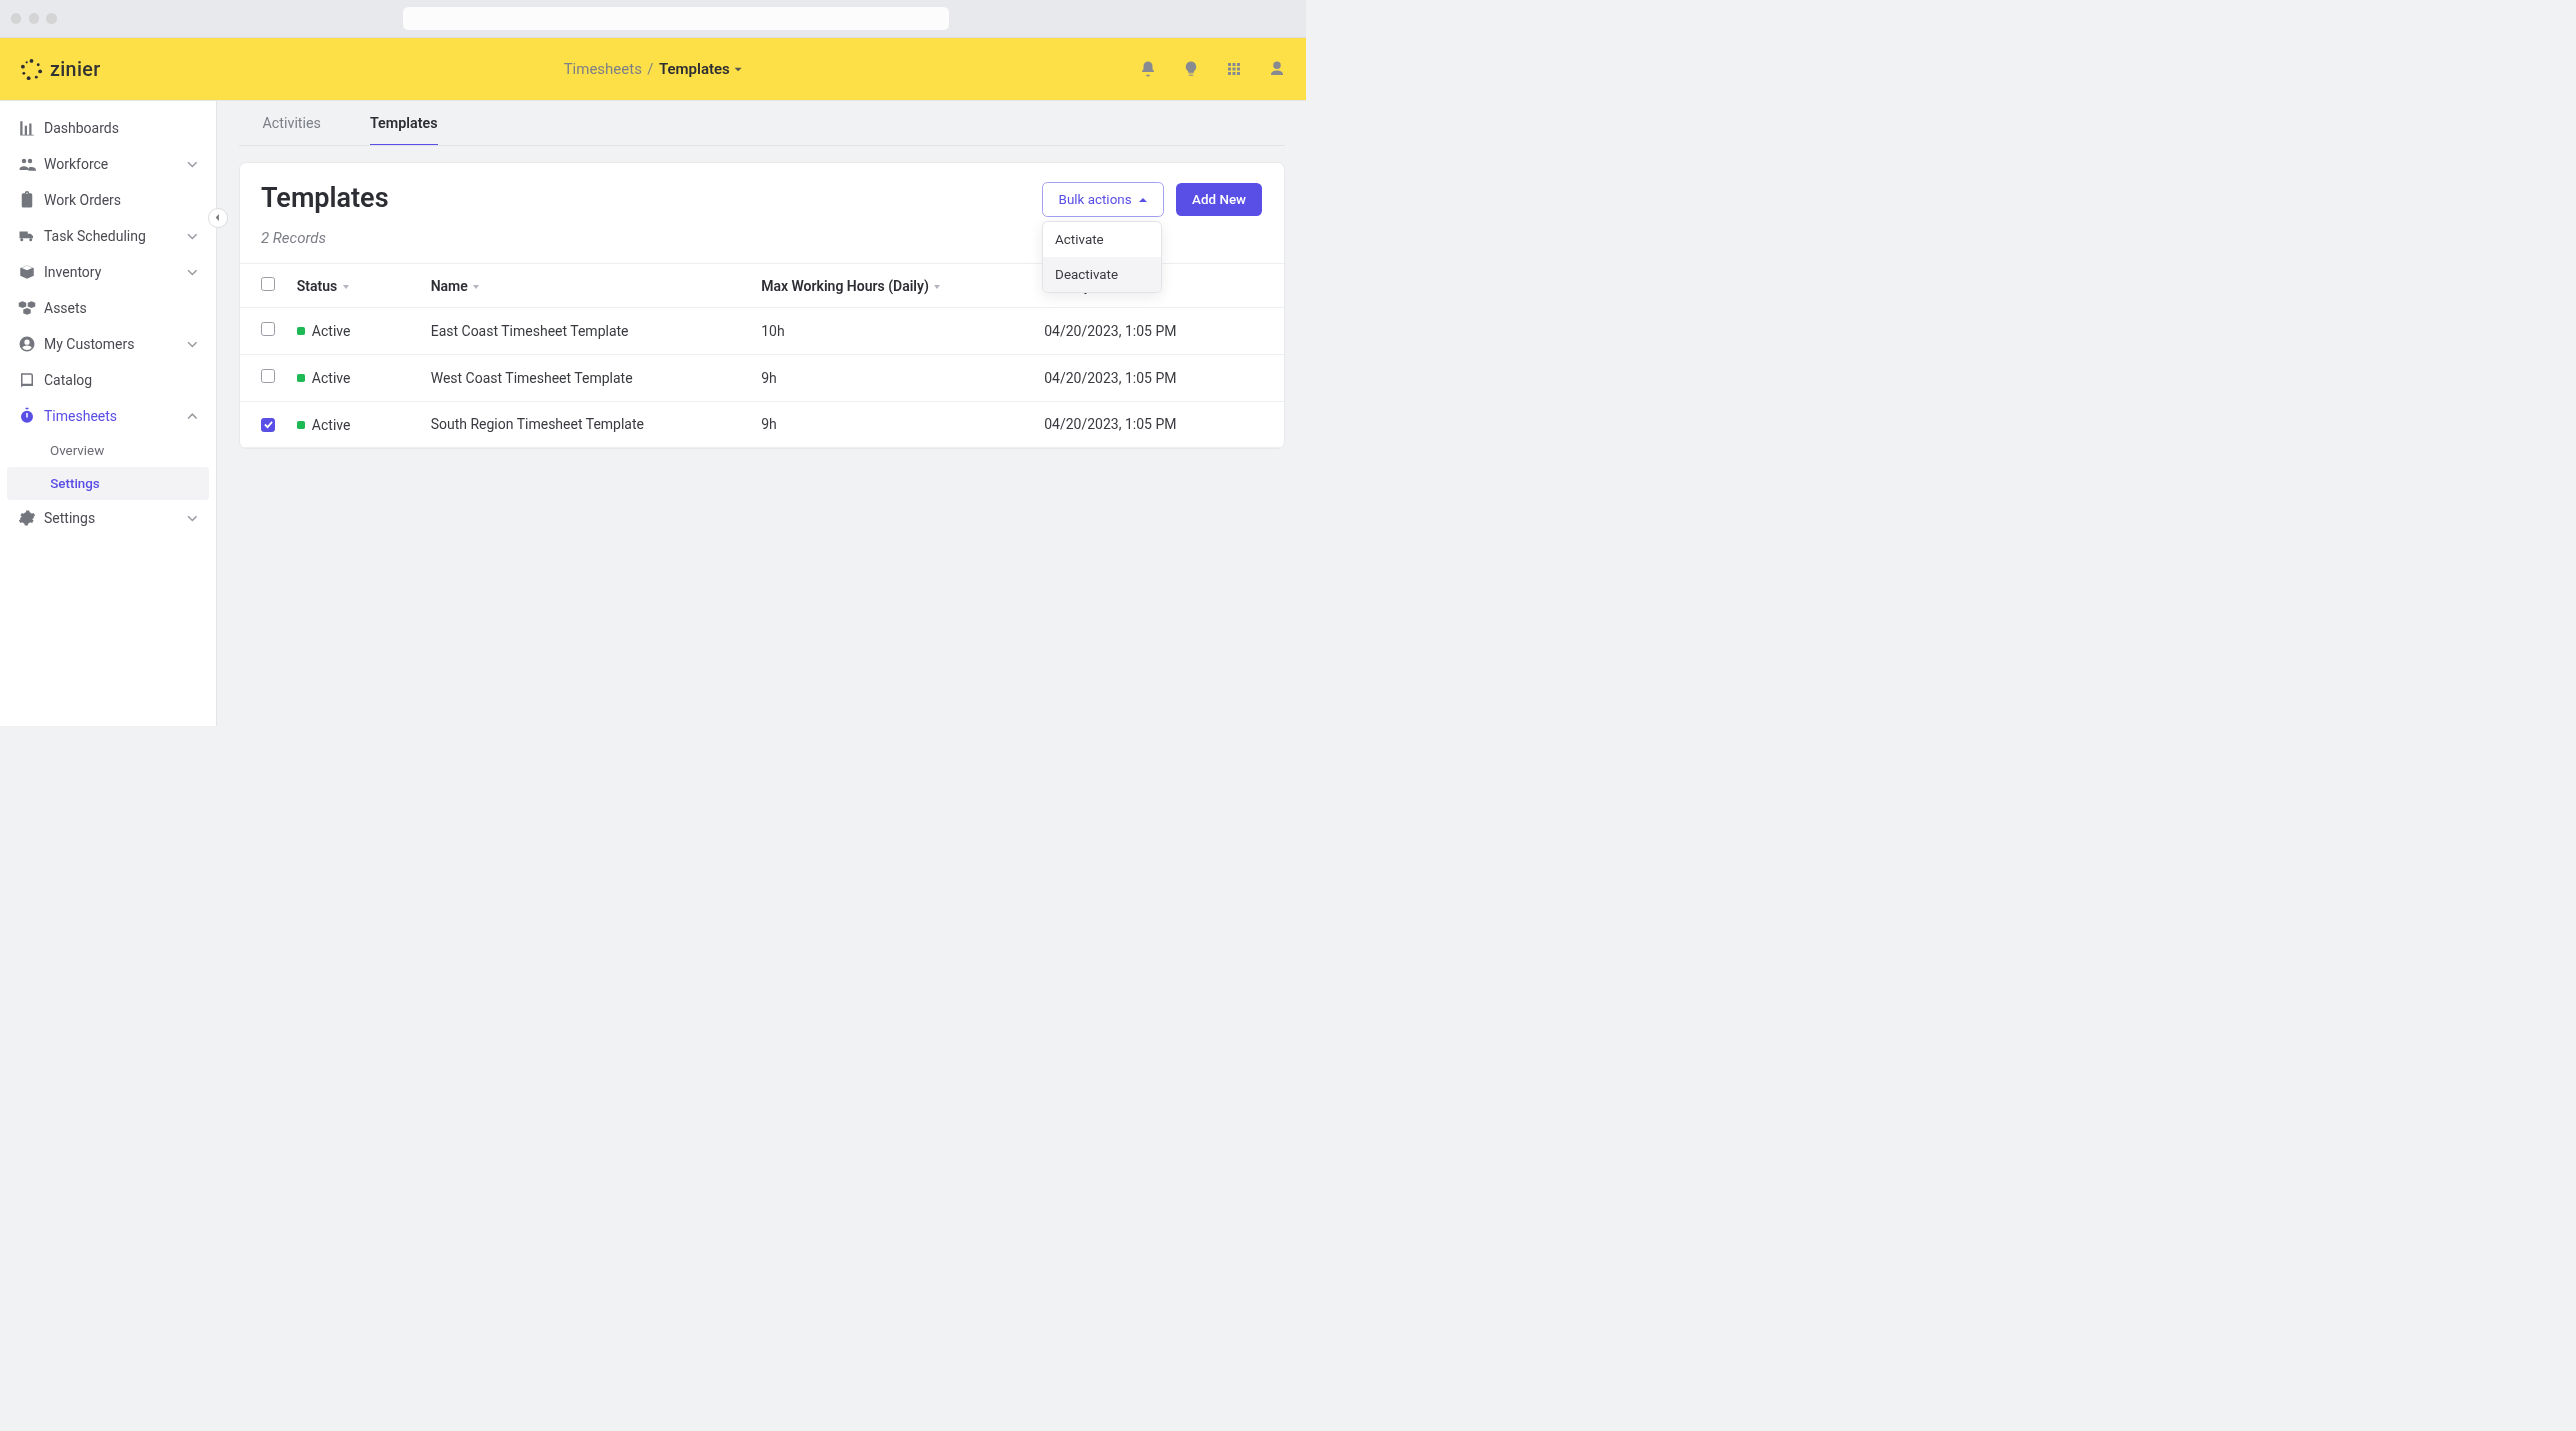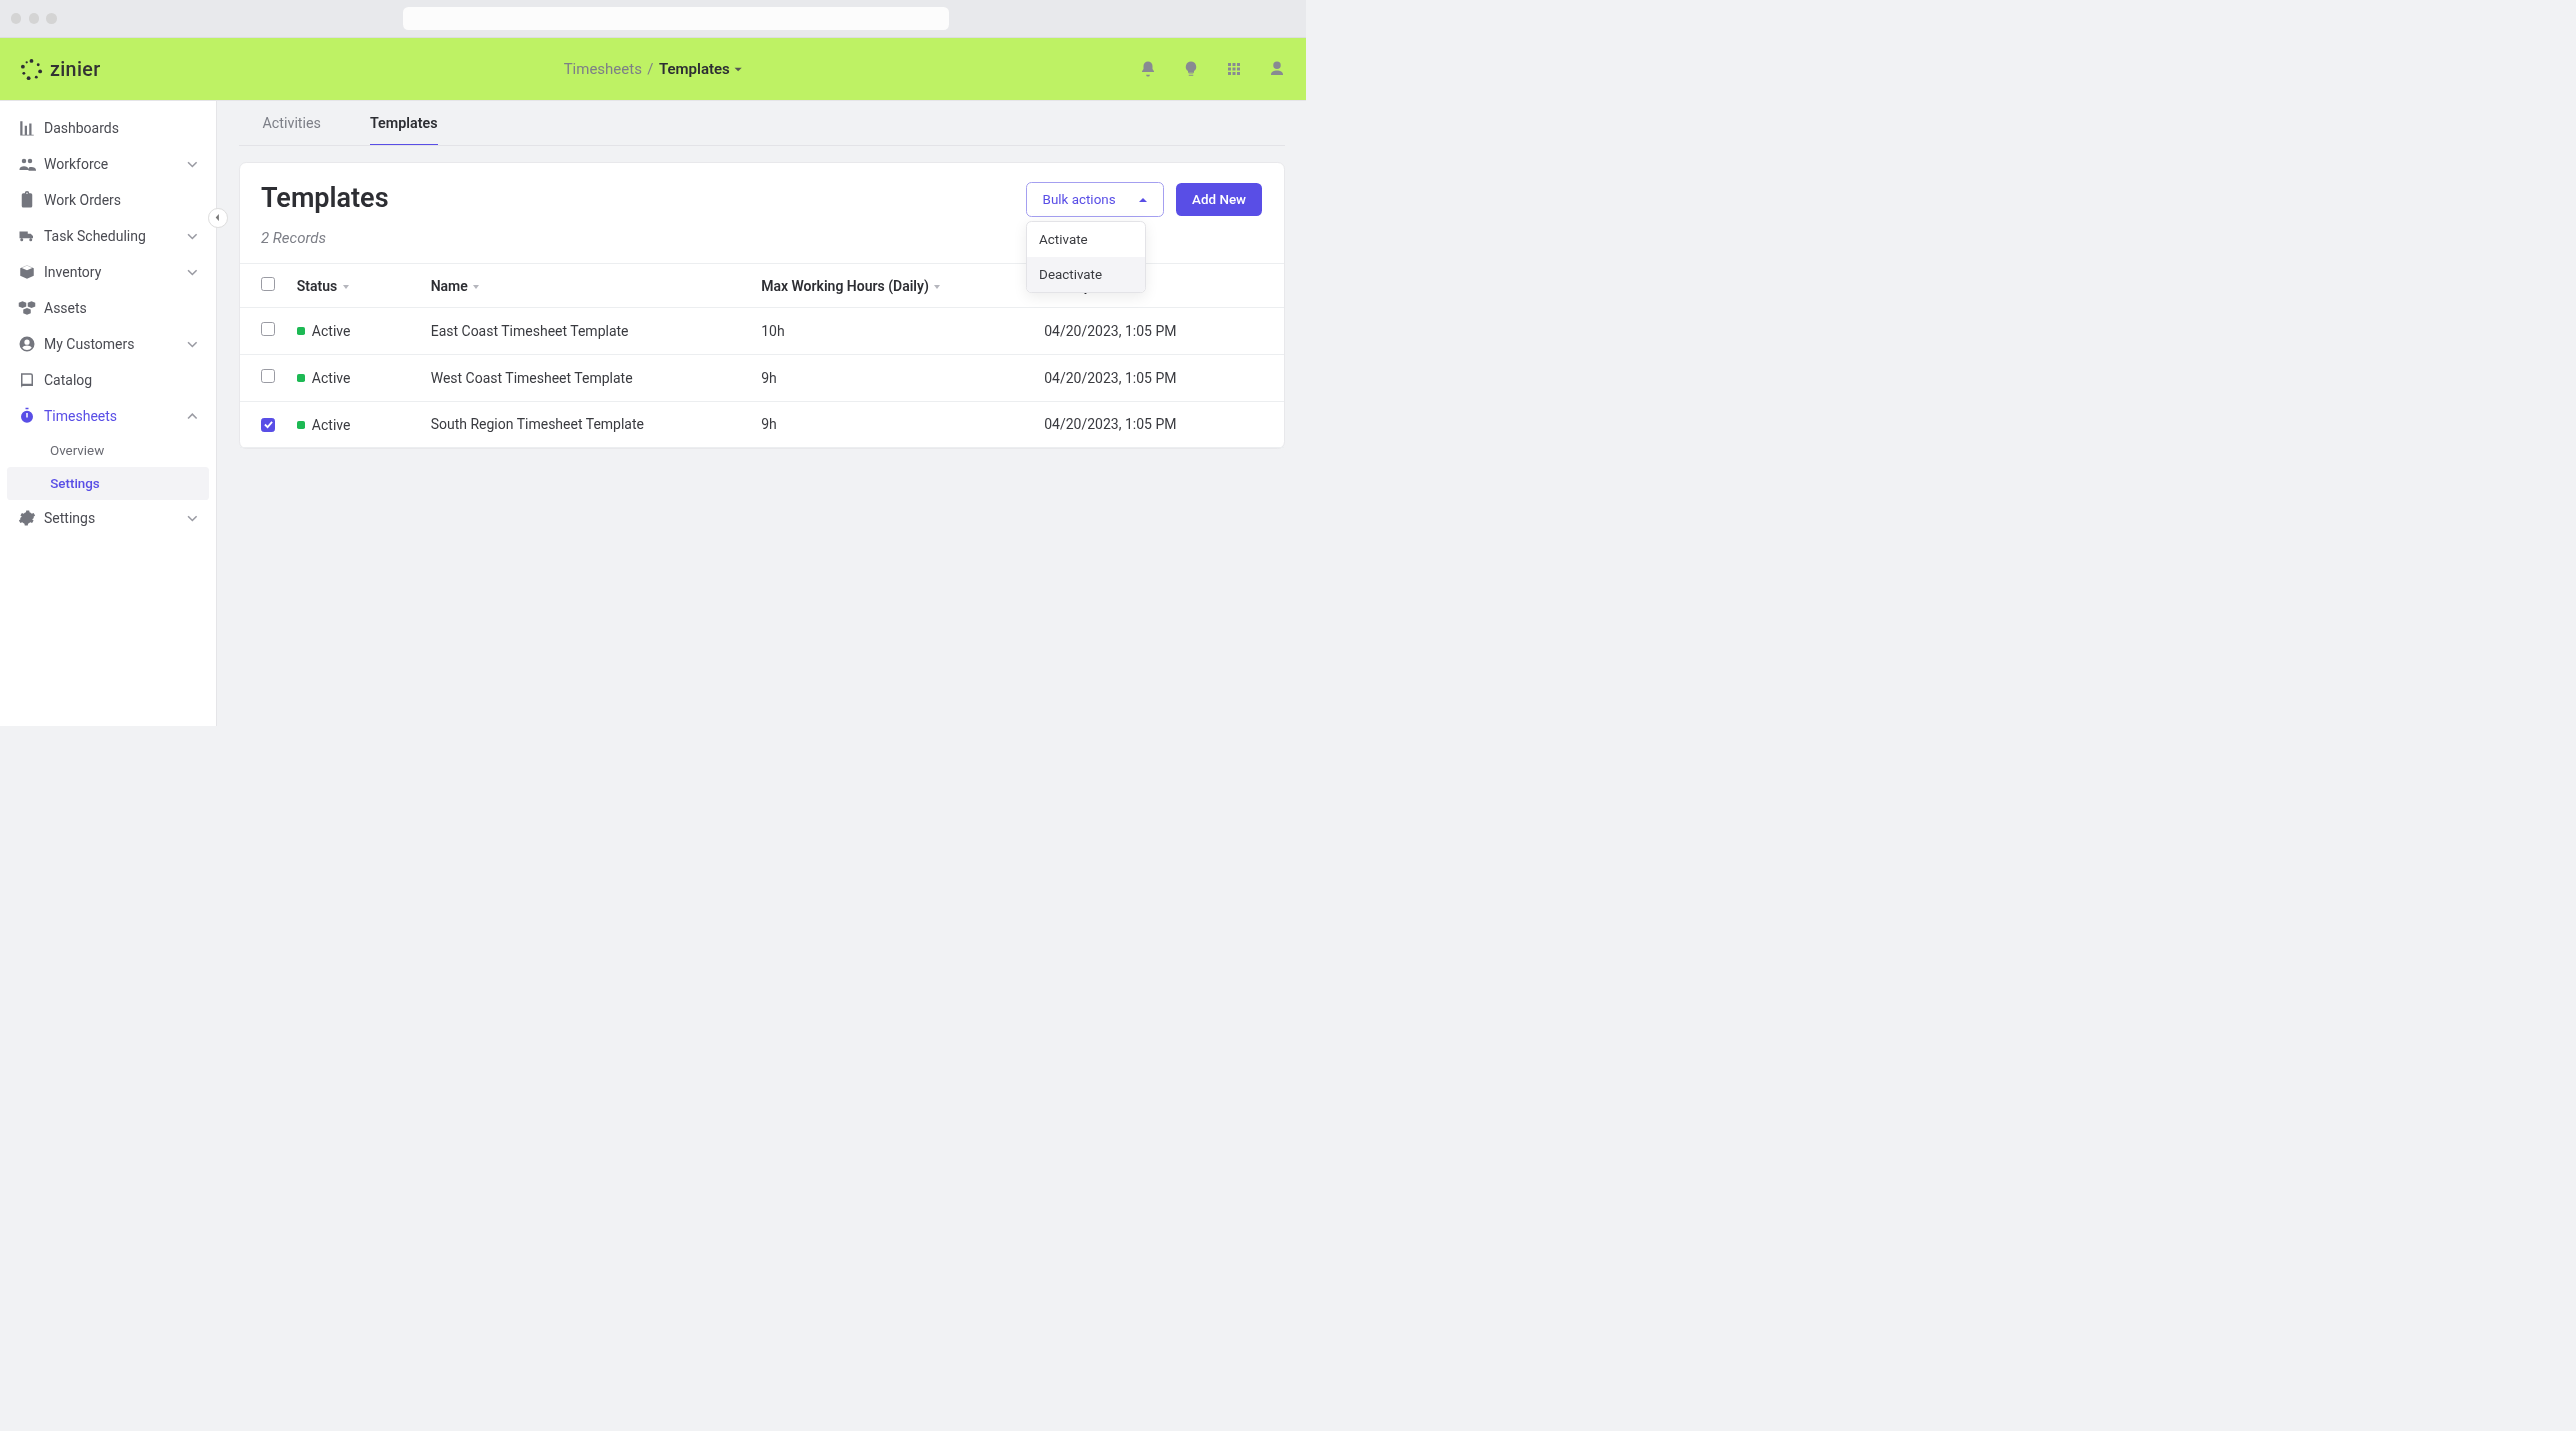--- a/index.html
+++ b/index.html
@@ -31,21 +31,21 @@
     height: 23px;
     background: #fcfcfc;
     border-radius: 5.4px;
   }
   .browser-chrome .spacer-left { width: 340px; }
   .browser-chrome .spacer-right { width: 340px; }
 
   
   .app-header {
     height: 63px;
-    background: #bef264;
+    background: #fde047;
     display: flex;
     align-items: center;
     padding: 0 19.7px;
     border-bottom: 0.9px solid #e5e5e8;
     position: relative;
   }
   .logo { display: flex; align-items: center; gap: 7.2px; }
   .logo-mark { width: 23px; height: 23px; position: relative; }
   .logo-text { font-size: 19.7px; font-weight: 500; color: #333; letter-spacing: 0.4px; }
   .breadcrumb {
@@ -113,21 +113,21 @@
   .card-head {
     display: flex; align-items: flex-start; padding: 19.7px 21.5px 16px; gap: 18px;
   }
   .card-title-group { flex: 1; }
   .card-title { font-size: 27px; font-weight: 600; color: #2d2e33; }
   .card-sub { font-size: 15px; color: #7d7f87; margin-top: 15px; font-style: italic; }
   .card-actions { display: flex; gap: 12.5px; align-items: center; position: relative; }
 
   .btn {
     padding: 9px 16px; border-radius: 5.4px; font-size: 13.4px; cursor: pointer;
-    display: inline-flex; align-items: center; gap: 23px;
+    display: inline-flex; align-items: center; gap: 7px;
   }
   .btn-outline {
     background: #fff; border: 1.3px solid #a49ff0; color: #594ee6;
   }
   .btn-outline .triangle {
     width: 0; height: 0; border-left: 4px solid transparent; border-right: 4px solid transparent;
     border-bottom: 4.5px solid #594ee6;
   }
   .btn-primary { background: #594ee6; color: #fff; border: none; font-weight: 500; }
 

